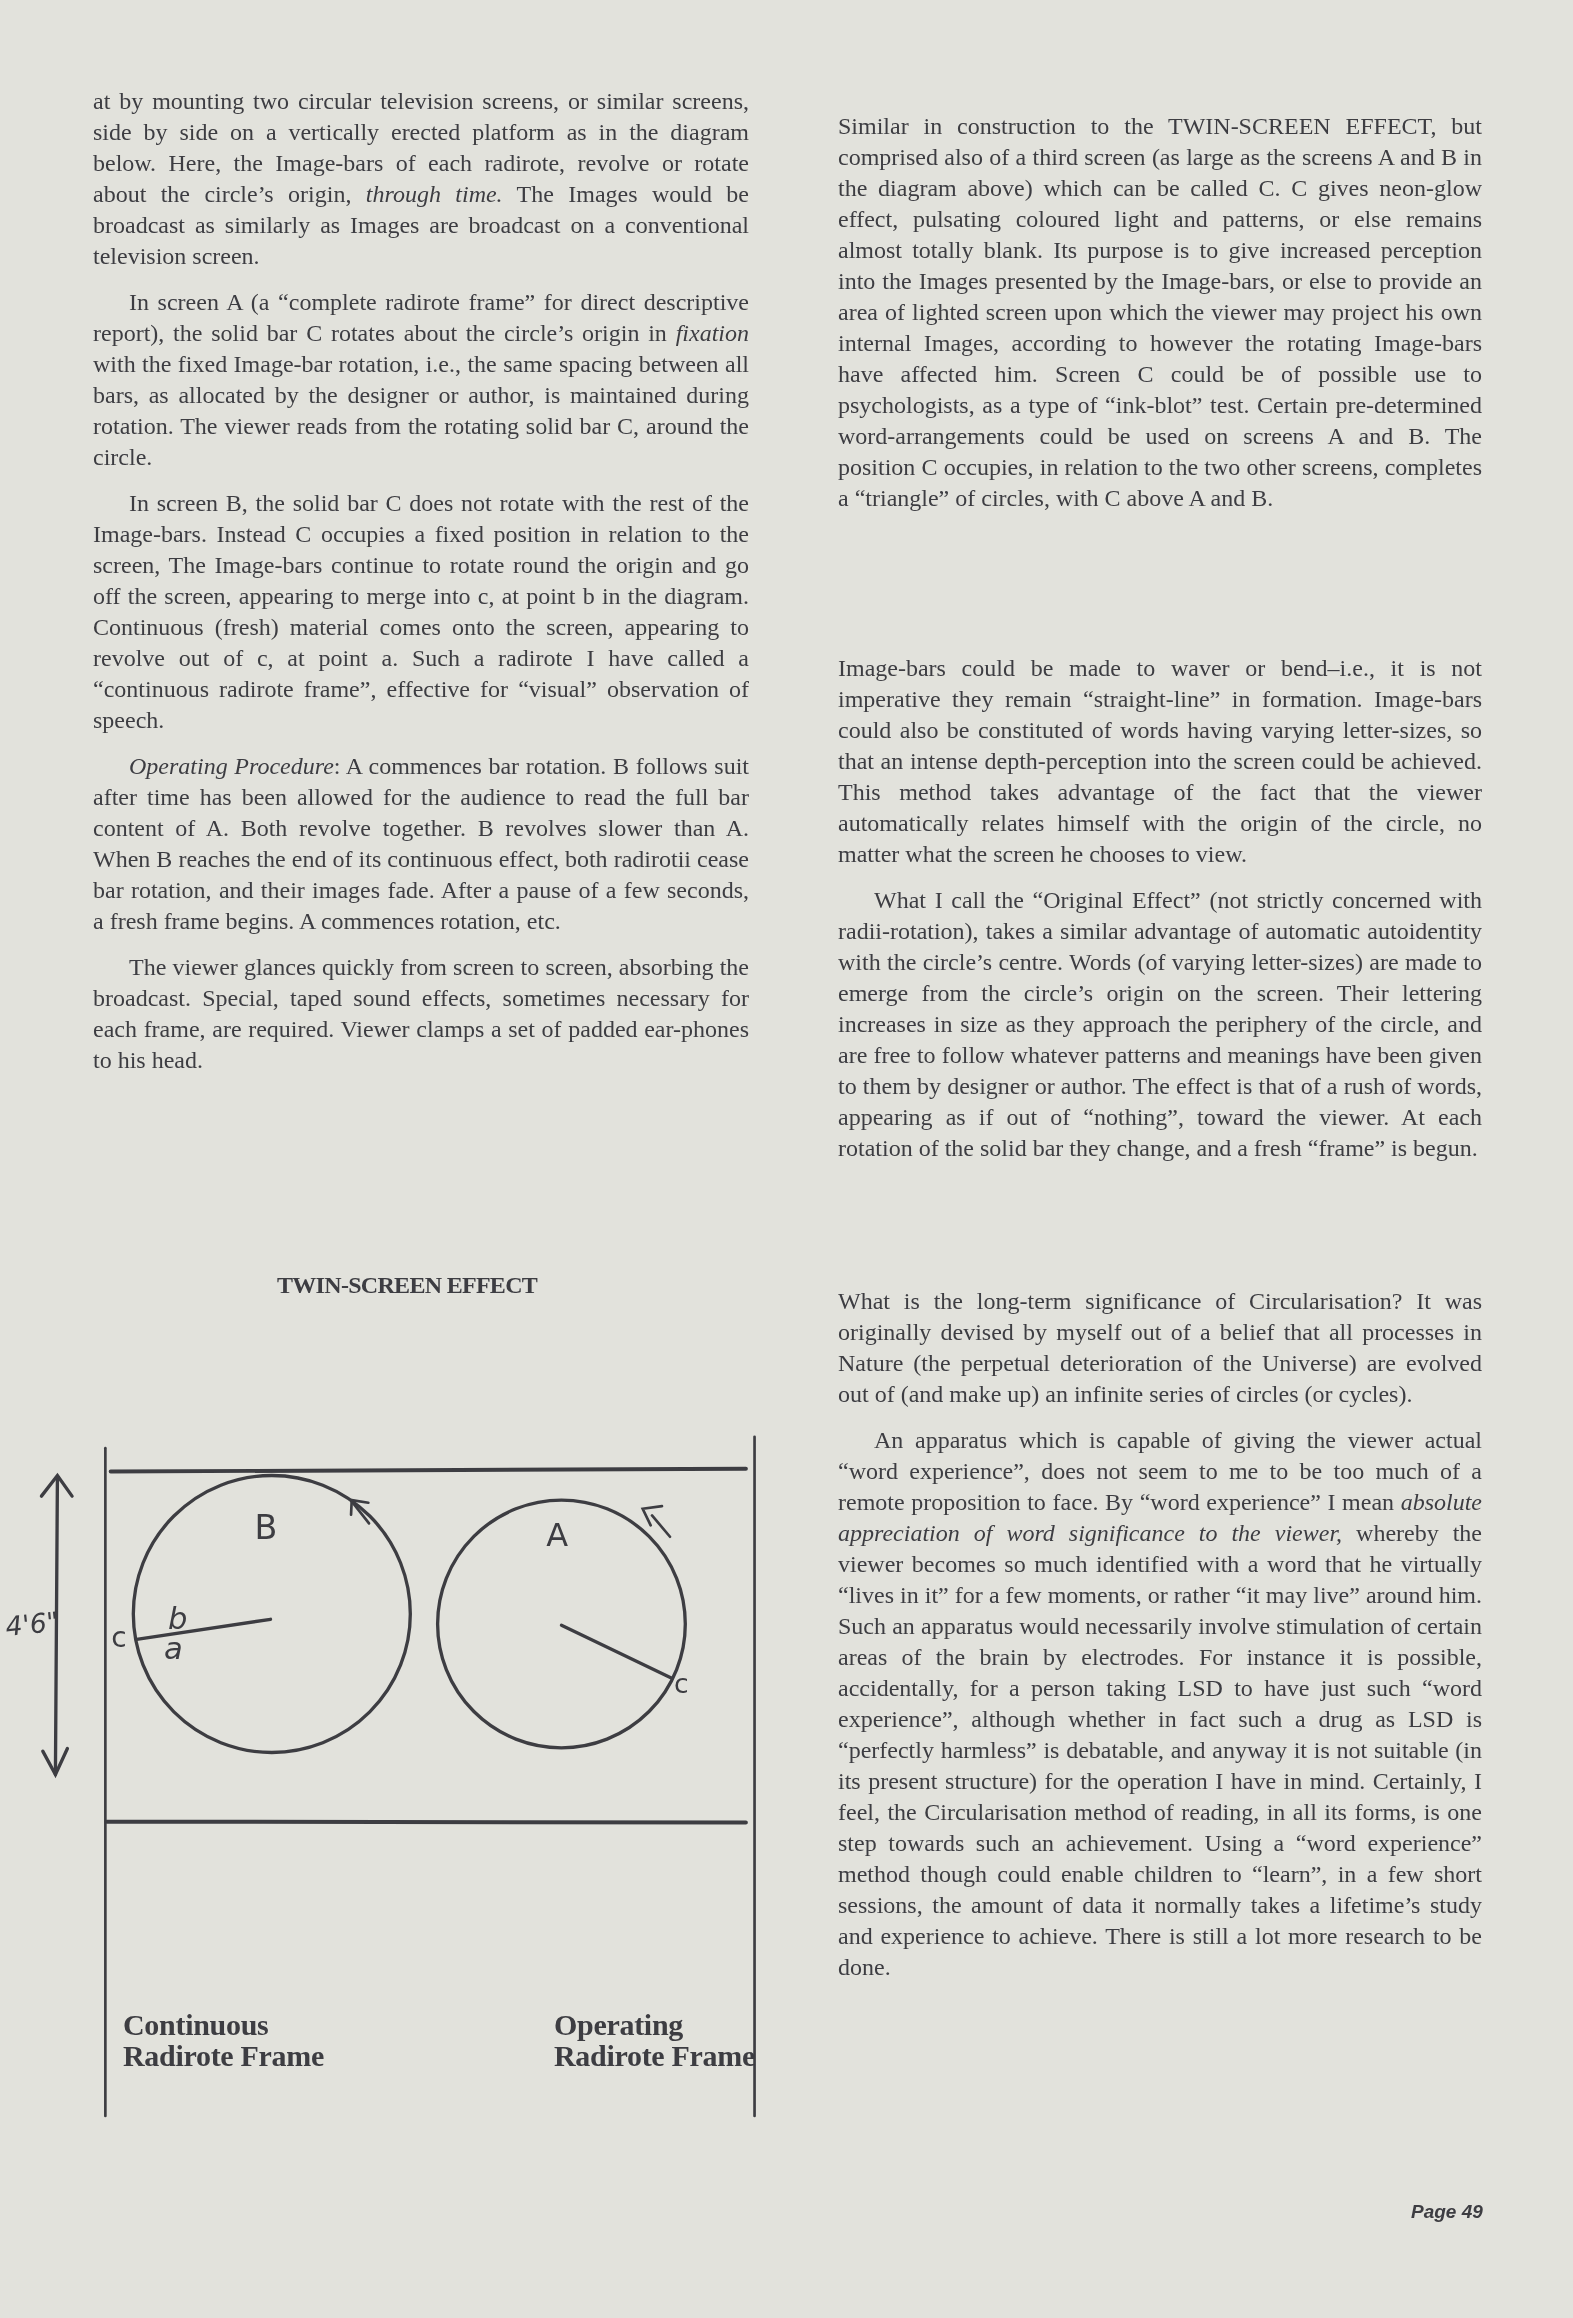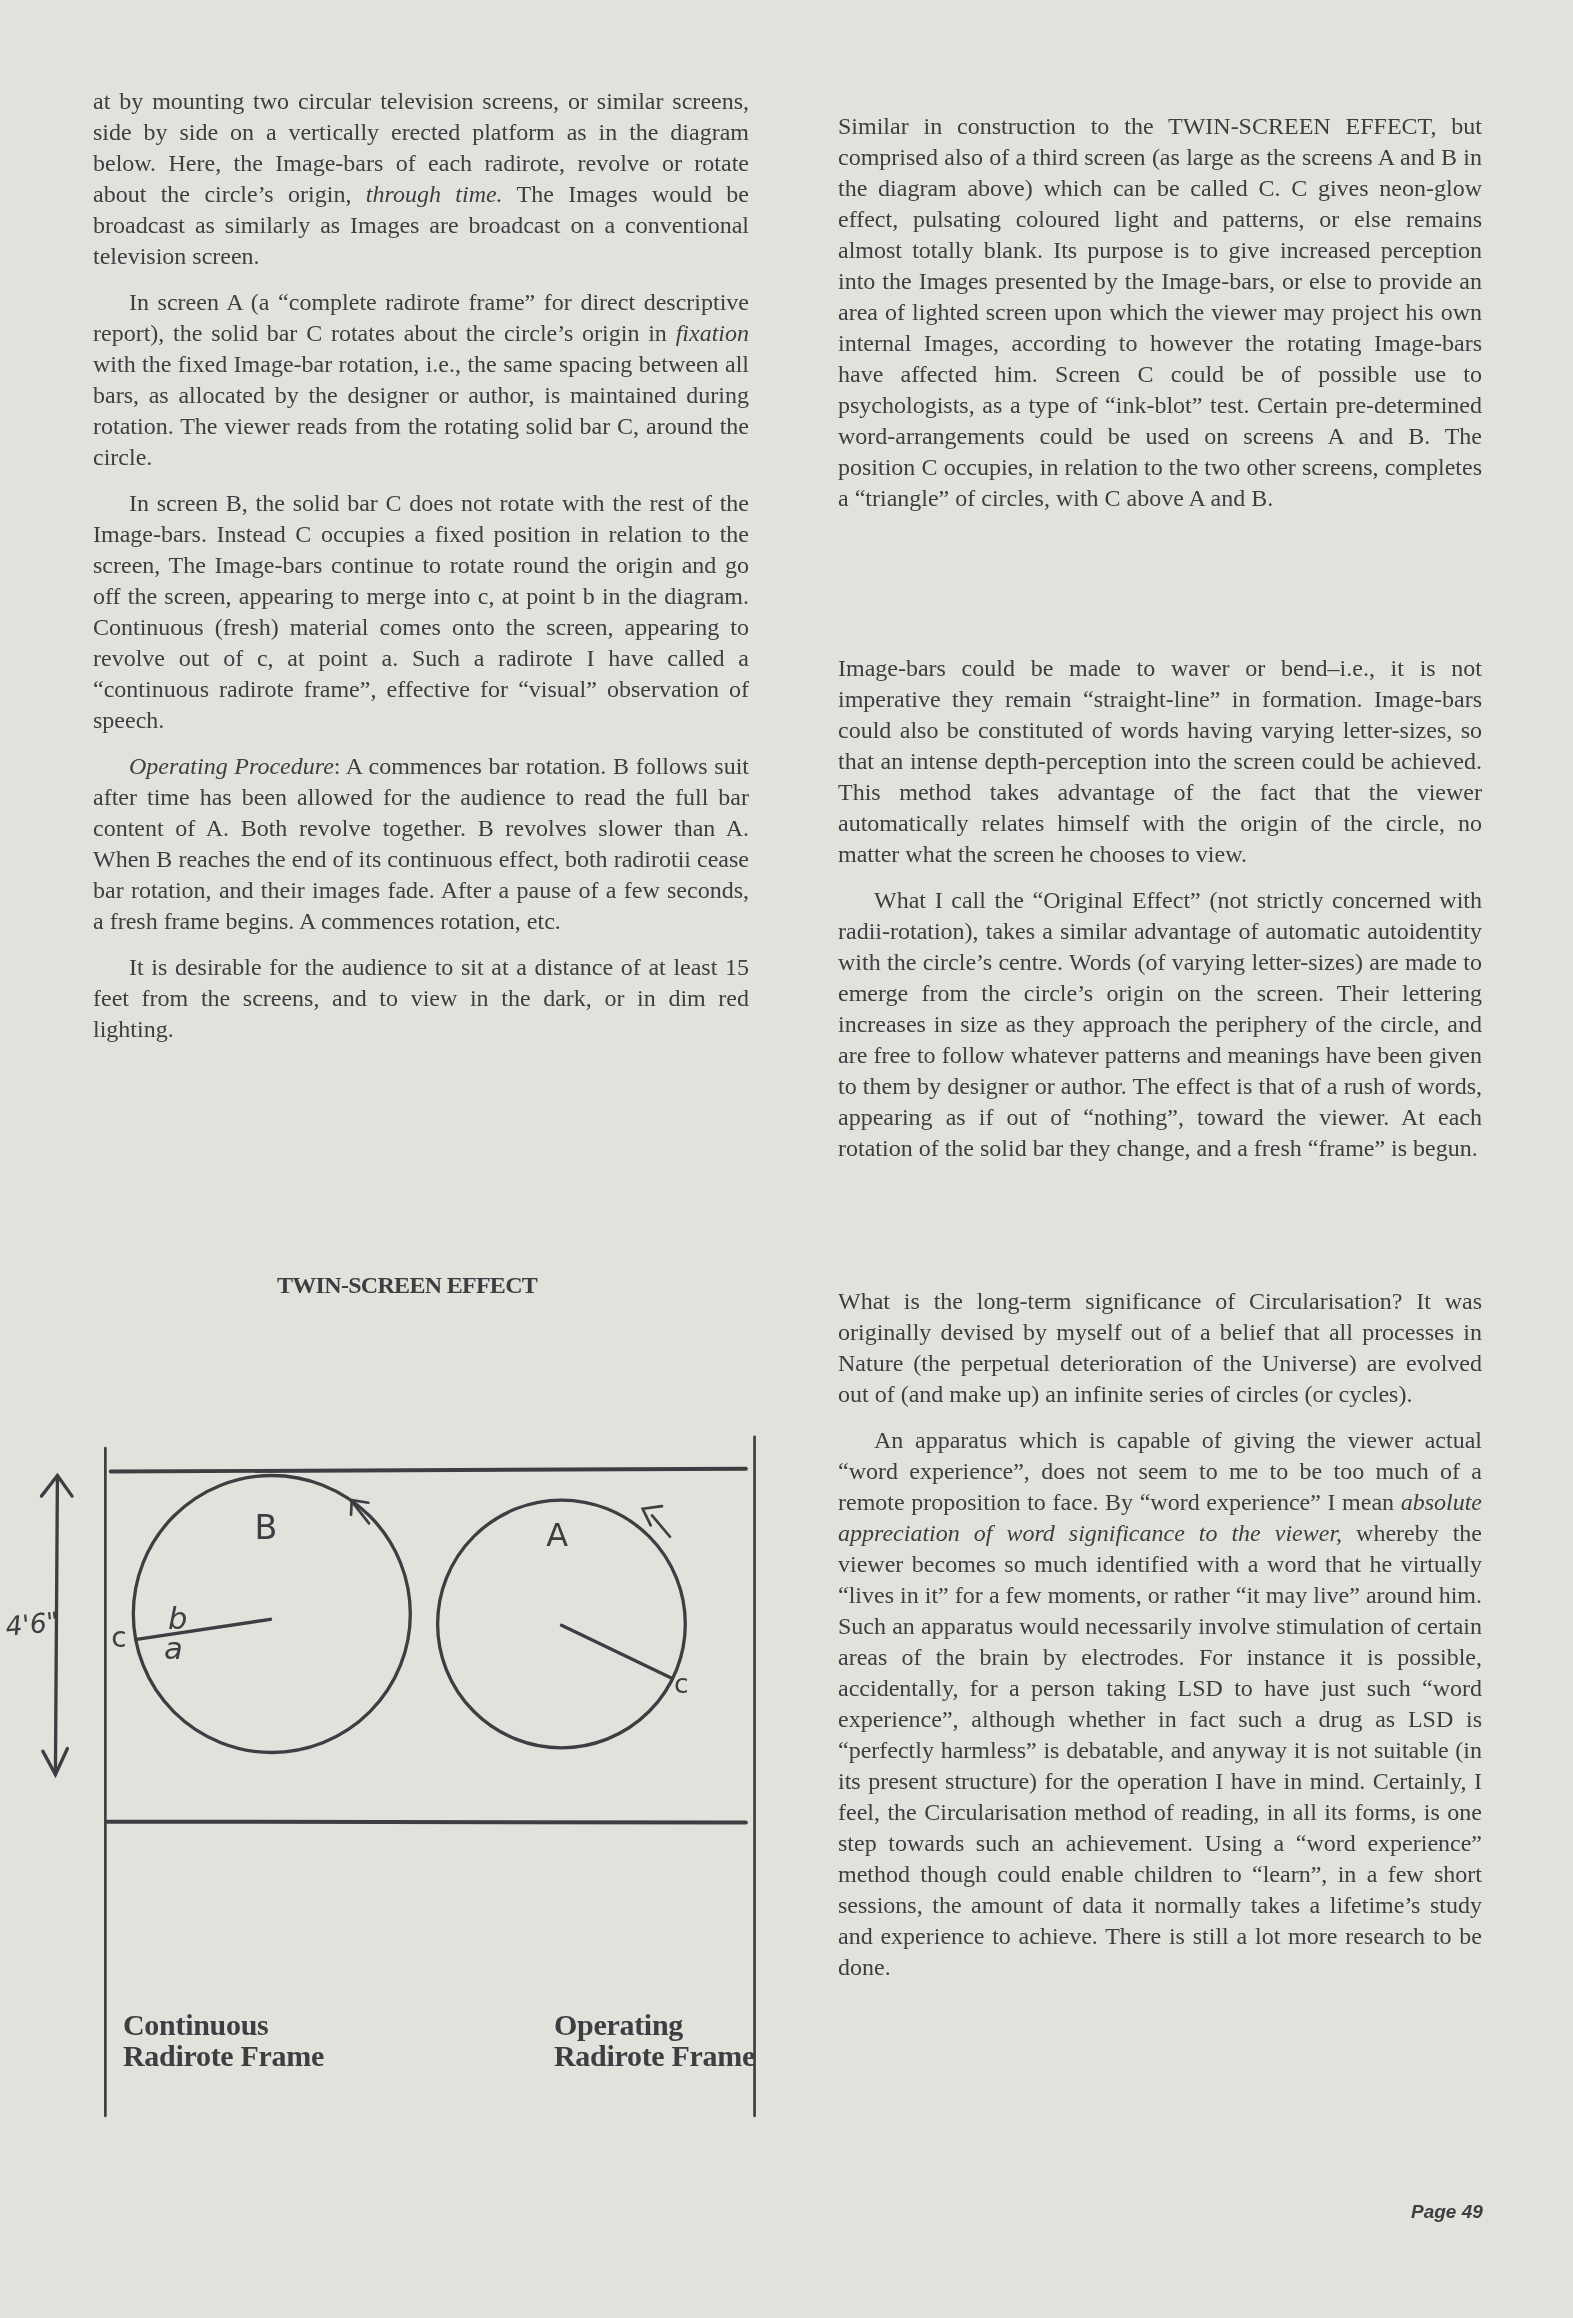--- a/index.html
+++ b/index.html
@@ -54,21 +54,21 @@
   .hand { font-family: "DejaVu Sans", sans-serif; fill: #3d3d42; }
 </style>
 </head>
 <body>
 
 <div id="left-col" class="col">
   <p><span>at by mounting two circular television screens, or similar screens, side by side on a vertically erected platform as in the diagram below. Here, the Image-bars of each radirote, revolve or rotate about the circle’s origin, </span><em>through time.</em><span> The Images would be broadcast as similarly as Images are broadcast on a conventional television screen.</span></p>
   <p class="indent"><span>In screen A (a “complete radirote frame” for direct descriptive report), the solid bar C rotates about the circle’s origin in </span><em>fixation</em><span> with the fixed Image-bar rotation, i.e., the same spacing between all bars, as allocated by the designer or author, is maintained during rotation. The viewer reads from the rotating solid bar C, around the circle.</span></p>
   <p class="indent"><span>In screen B, the solid bar C does not rotate with the rest of the Image-bars. Instead C occupies a fixed position in relation to the screen, The Image-bars continue to rotate round the origin and go off the screen, appearing to merge into c, at point b in the diagram. Continuous (fresh) material comes onto the screen, appearing to revolve out of c, at point a. Such a radirote I have called a “continuous radirote frame”, effective for “visual” observation of speech.</span></p>
   <p class="indent"><em>Operating Procedure</em><span>: A commences bar rotation. B follows suit after time has been allowed for the audience to read the full bar content of A. Both revolve together. B revolves slower than A. When B reaches the end of its continuous effect, both radirotii cease bar rotation, and their images fade. After a pause of a few seconds, a fresh frame begins. A commences rotation, etc.</span></p>
-  <p class="indent"><span>It is desirable for the audience to sit at a distance of at least 15 feet from the screens, and to view in the dark, or in dim red lighting.</span></p>
+  <p class="indent"><span>The viewer glances quickly from screen to screen, absorbing the broadcast. Special, taped sound effects, sometimes necessary for each frame, are required. Viewer clamps a set of padded ear-phones to his head.</span></p>
 </div>
 
 <div id="diagram-title">TWIN-SCREEN EFFECT</div>
 
 <svg id="diagram" viewBox="0 1990 1180 1200">
   <g stroke="#3d3d42" fill="none" stroke-linecap="round">
 
     <line x1="158" y1="2175" x2="158" y2="3178" stroke-width="4"></line>
     <line x1="1133" y1="2158" x2="1133" y2="3178" stroke-width="4"></line>
     <line x1="166" y1="2210" x2="1120" y2="2206" stroke-width="6"></line>

